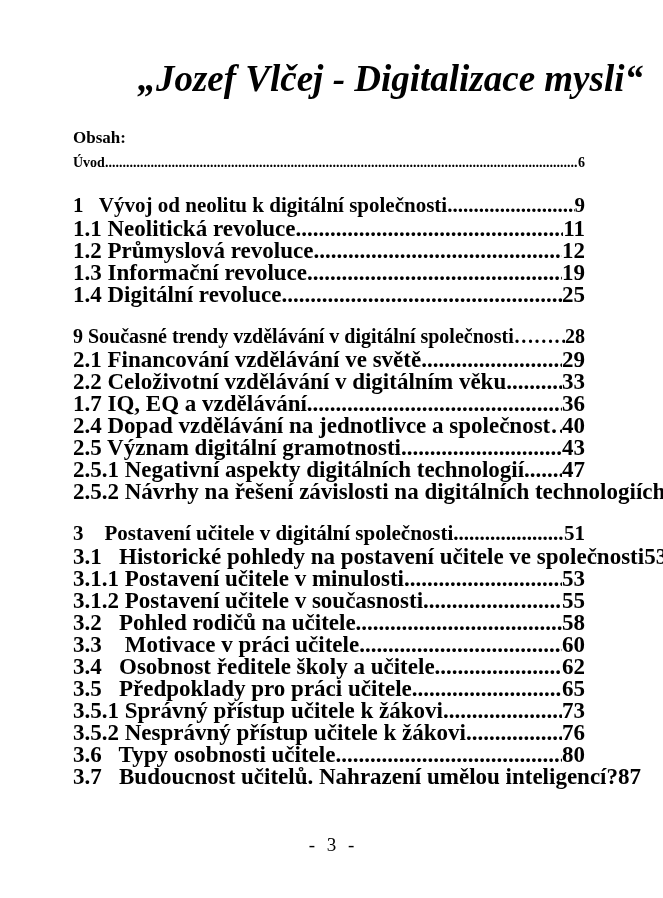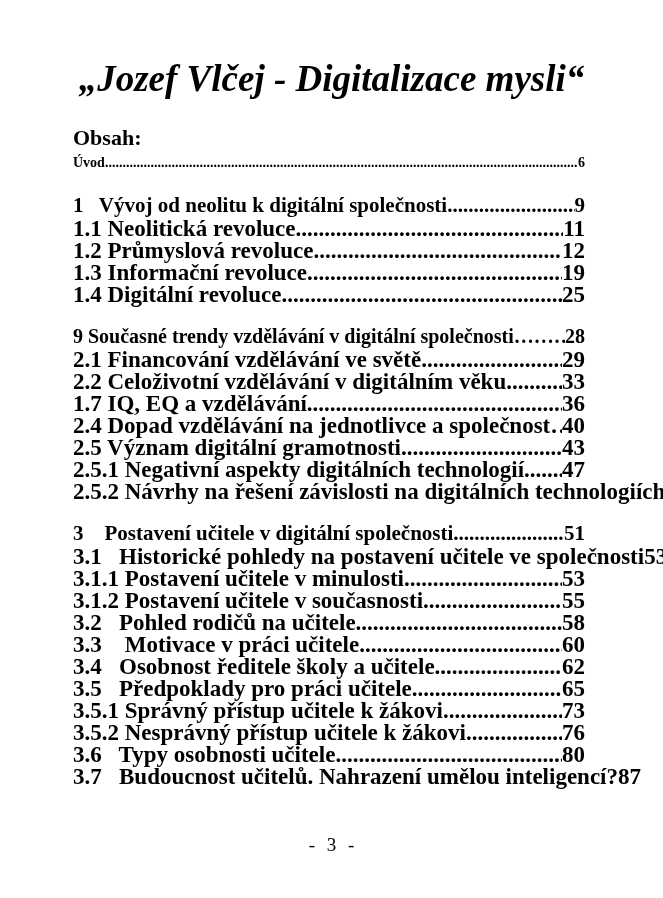--- a/index.html
+++ b/index.html
@@ -7,33 +7,33 @@
     position:relative;
     width:663px;height:898px;
     margin:0 auto;
     background:#ffffff;
     overflow:hidden;
     font-family:"Liberation Serif", serif;
     color:#000000;
   }
   .title{
     margin:58px 20px 0;
-    text-align:center;
+    text-align:right;
     font-style:italic;
     font-weight:bold;
     font-size:37px;
     line-height:1.15;
   }
   .content{
     margin-top:24px;
     padding:0 78px 0 73px;
   }
   .obsah{
     font-weight:bold;
-    font-size:22px;
+    font-size:17px;
     line-height:25px;
   }
   .toc{display:block;}
   .row{
     display:flex;
     align-items:baseline;
     font-weight:bold;
     font-size:23px;
     line-height:22px;
   }

